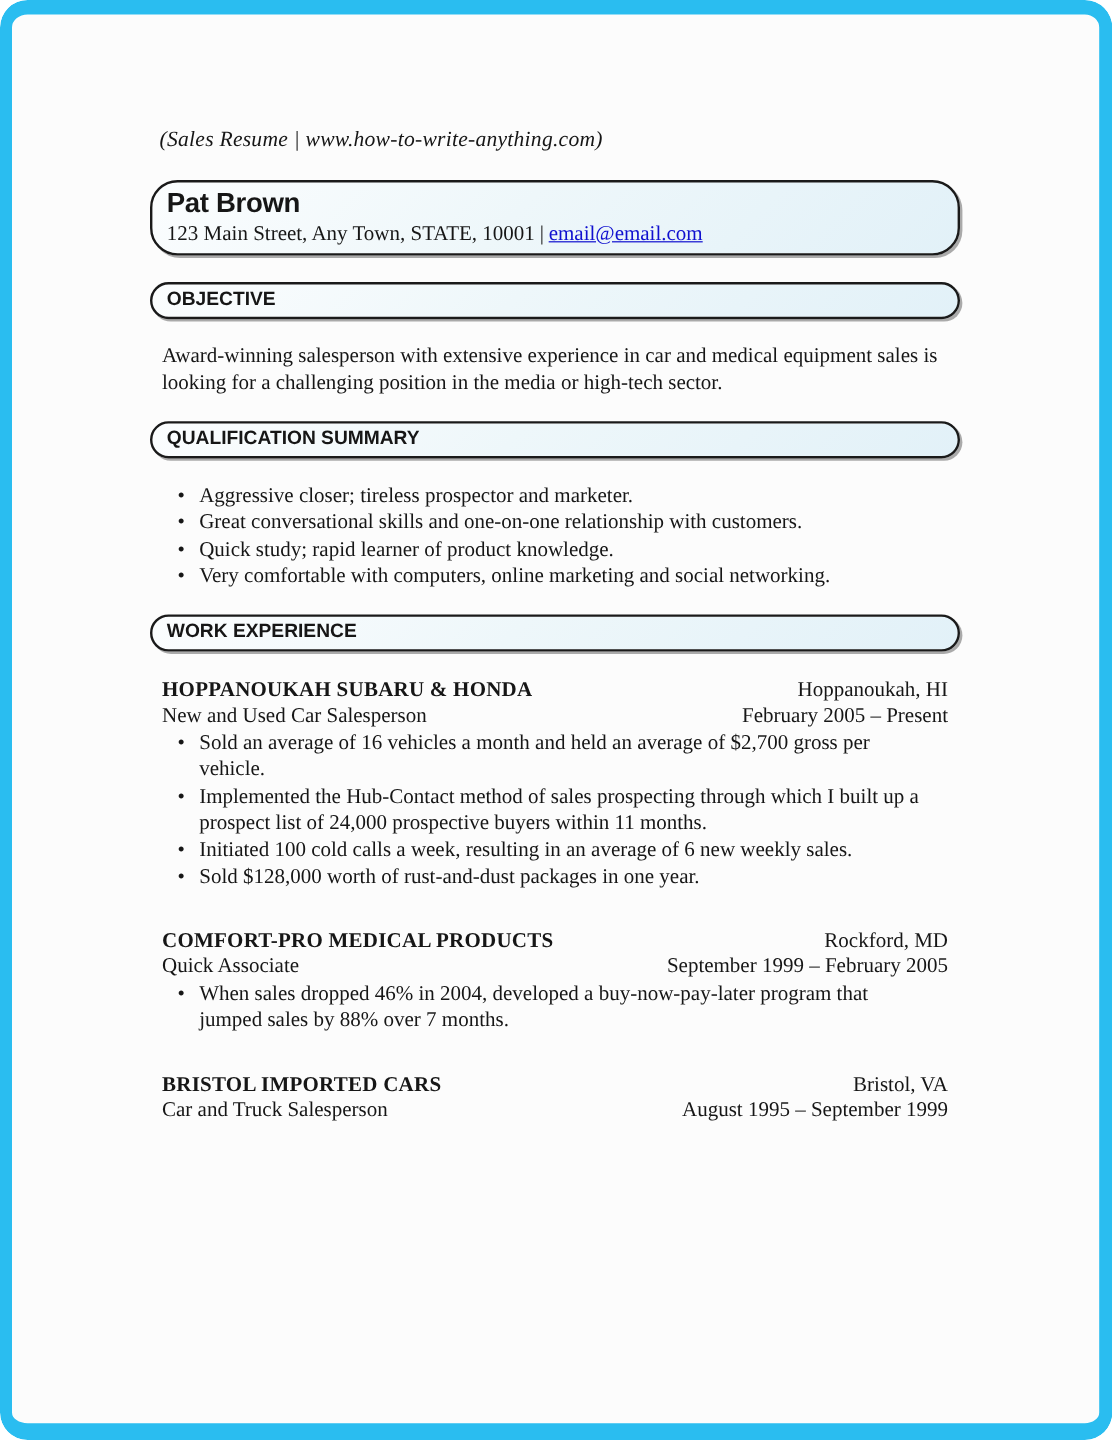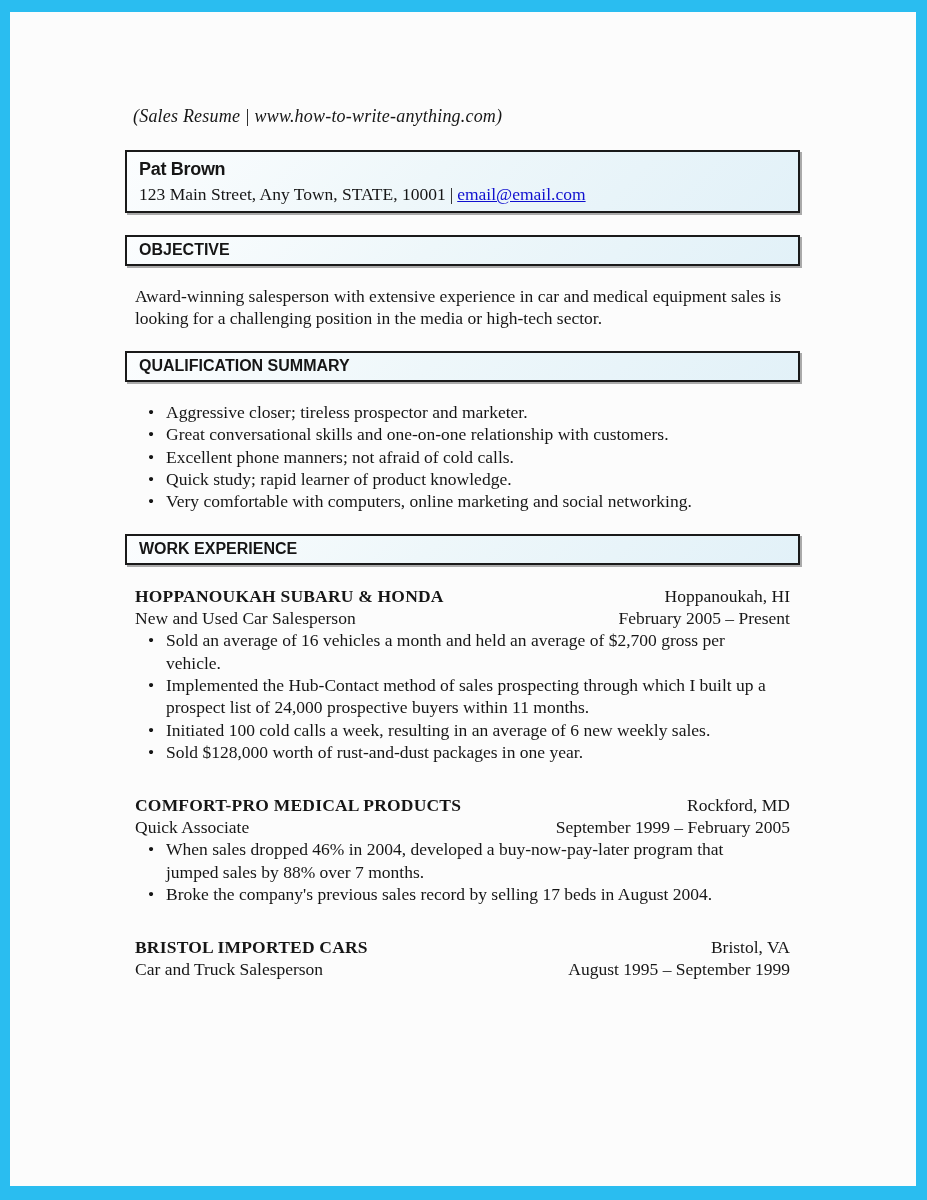--- a/index.html
+++ b/index.html
@@ -1,21 +1,21 @@
 <!DOCTYPE html>
 <html style="--frame: #2abdf0; --link: #1010cf;"><head>
 <meta charset="utf-8">
 <style>
   :root{
     --frame:#2abdf0;
     --link:#1010cf;
     --ink:#161616;
     --box-border:#1a1a1a;
   }
-  *{box-sizing:border-box;}
+  *{box-sizing:border-box;border-radius:23px;}
   html,body{margin:0;padding:0;}
   body{
     width:927px;height:1200px;
     background:#ffffff;
     font-family:"Liberation Serif", serif;
     color:var(--ink);
   }
   .frame{
     width:927px;height:1200px;
     border-top:12px solid var(--frame);
@@ -41,21 +41,21 @@
     background:linear-gradient(135deg,#fbfdfe 0%,#eef7fa 45%,#e2f1f8 100%);
     box-shadow:2px 2px 0 rgba(70,70,70,0.45);
   }
   .name-box{
     margin-top:22px;
     padding:4px 12px 6px 12px;
   }
   .person-name{
     font-family:"Liberation Sans", sans-serif;
     font-weight:700;
-    font-size:18px;
+    font-size:23px;
     line-height:27px;
     letter-spacing:-0.3px;
   }
   .contact-line{
     font-size:17.5px;
     line-height:22px;
   }
   .contact-line .sep{padding:0 4px;}
   a.email{
     color:var(--link);
@@ -126,21 +126,20 @@
 
     <div class="shaded-box section-header">OBJECTIVE</div>
 
     <div class="body-text">Award-winning salesperson with extensive experience in car and medical equipment sales is looking for a challenging position in the media or high-tech sector.</div>
 
     <div class="shaded-box section-header">QUALIFICATION SUMMARY</div>
 
     <ul class="bullets">
       <li>Aggressive closer; tireless prospector and marketer.</li>
       <li>Great conversational skills and one-on-one relationship with customers.</li>
-      <li>Excellent phone manners; not afraid of cold calls.</li>
       <li>Quick study; rapid learner of product knowledge.</li>
       <li>Very comfortable with computers, online marketing and social networking.</li>
     </ul>
 
     <div class="shaded-box section-header">WORK EXPERIENCE</div>
 
     <div class="job">
       <div class="job-line">
         <span class="job-company">HOPPANOUKAH SUBARU &amp; HONDA</span>
         <span class="job-location">Hoppanoukah, HI</span>
@@ -161,21 +160,20 @@
       <div class="job-line">
         <span class="job-company">COMFORT-PRO MEDICAL PRODUCTS</span>
         <span class="job-location">Rockford, MD</span>
       </div>
       <div class="job-line">
         <span class="job-role">Quick Associate</span>
         <span class="job-dates">September 1999 – February 2005</span>
       </div>
       <ul class="bullets">
         <li>When sales dropped 46% in 2004, developed a buy-now-pay-later program that jumped sales by 88% over 7 months.</li>
-        <li>Broke the company's previous sales record by selling 17 beds in August 2004.</li>
       </ul>
     </div>
 
     <div class="job">
       <div class="job-line">
         <span class="job-company">BRISTOL IMPORTED CARS</span>
         <span class="job-location">Bristol, VA</span>
       </div>
       <div class="job-line">
         <span class="job-role">Car and Truck Salesperson</span>

